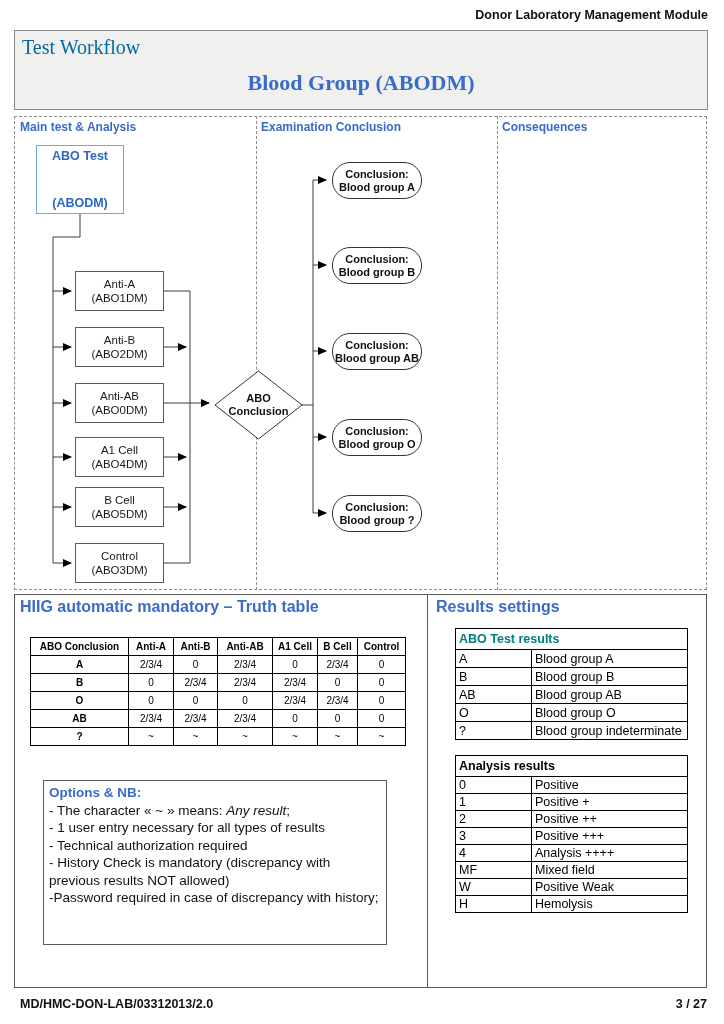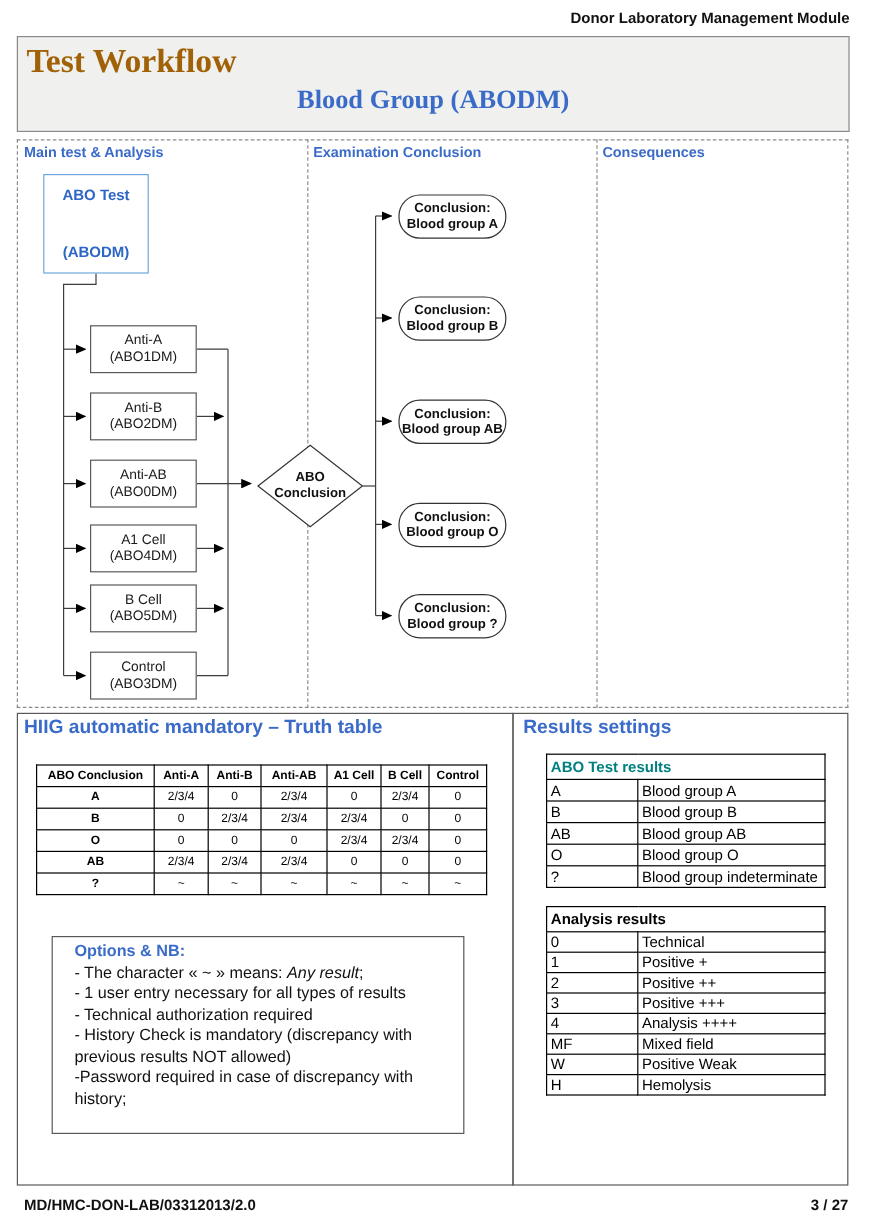--- a/index.html
+++ b/index.html
@@ -9,51 +9,51 @@
   }
   .abs{position:absolute;}
 
   
   .module-header{top:8px;right:16px;font-size:12.5px;font-weight:bold;color:#111;}
   .footer-left{left:20px;top:997px;font-size:12.5px;font-weight:bold;color:#111;}
   .footer-right{right:17px;top:997px;font-size:12.5px;font-weight:bold;color:#111;}
 
   
   .title-box{left:14px;top:30px;width:694px;height:80px;background:#f0f0ee;border:1px solid #8a8a8a;box-sizing:border-box;}
-  .doc-title{left:22px;top:36px;font-family:"Liberation Serif",serif;font-weight:bold;font-size:28px;color:#a16207;}
+  .doc-title{left:22px;top:36px;font-family:"Liberation Serif",serif;font-weight:normal;font-size:20px;color:#0369a1;}
   .doc-subtitle{left:14px;top:70px;width:694px;text-align:center;font-family:"Liberation Serif",serif;font-weight:bold;font-size:22px;color:#3a6bc8;}
 
   
   .flow-panel{left:14px;top:116px;width:693px;height:474px;border:1px dashed #8c8c8c;box-sizing:border-box;}
   .col-divider{top:116px;height:474px;width:0;border-left:1px dashed #8c8c8c;}
   .col-title{top:120px;font-size:12px;font-weight:bold;color:#3a6bc8;white-space:nowrap;}
 
   
   .node{box-sizing:border-box;background:#fff;display:flex;flex-direction:column;justify-content:center;text-align:center;}
-  .root-node{left:36px;top:145px;width:88px;height:83px;border:1px solid #6fa8dc;color:#2e66c6;font-weight:bold;font-size:12.5px;line-height:16px;gap:31px;}
+  .root-node{left:36px;top:145px;width:88px;height:69px;border:1px solid #6fa8dc;color:#2e66c6;font-weight:bold;font-size:12.5px;line-height:16px;gap:31px;}
   .test-node{left:75px;width:89px;height:40px;border:1px solid #595959;font-size:11.5px;line-height:14px;color:#1a1a1a;}
   .oval-node{left:332px;width:90px;height:37px;border:1px solid #333;border-radius:18px;font-size:11px;font-weight:bold;line-height:13px;color:#111;}
   .diamond-label{left:215px;top:380px;width:87px;height:50px;display:flex;flex-direction:column;justify-content:center;text-align:center;font-size:11px;font-weight:bold;line-height:13px;color:#111;}
 
   svg.wires{left:0;top:0;pointer-events:none;}
 
   
   .panel-left{left:14px;top:594px;width:414px;height:394px;border:1px solid #595959;box-sizing:border-box;}
   .panel-right{left:427px;top:594px;width:280px;height:394px;border:1px solid #595959;box-sizing:border-box;}
   .section-title{font-size:16px;font-weight:bold;color:#3a6bc8;white-space:nowrap;}
 
   
   table{border-collapse:collapse;}
   .truth-table{left:30px;top:637px;}
   .truth-table td,.truth-table th{border:1px solid #000;font-size:10px;text-align:center;height:18px;padding:0 2px;box-sizing:border-box;}
   .truth-table th{font-weight:bold;}
   .truth-table td.rowlabel{font-weight:bold;}
 
   
-  .options-box{left:43px;top:780px;width:344px;height:165px;border:1px solid #595959;box-sizing:border-box;padding:3px 18px;font-size:13.5px;line-height:17.5px;color:#111;}
+  .options-box{left:43px;top:780px;width:344px;height:165px;border:1px solid #595959;box-sizing:border-box;padding:3px 5px;font-size:13.5px;line-height:17.5px;color:#111;}
   .options-title{color:#3a6bc8;font-weight:bold;}
 
   
   .results-table{left:455px;width:233px;}
   .results-table th{border:1px solid #000;text-align:left;font-size:12.5px;height:20px;padding:0 3px;}
   .results-table td{border:1px solid #000;font-size:12.5px;padding:0 3px;}
   .abo-results{top:628px;}
   .abo-results th{color:#008080;}
   .abo-results td{height:17px;}
   .analysis-results{top:755px;}
@@ -272,21 +272,21 @@
   </tbody>
     </table>
 
   <table class="abs results-table analysis-results">
     <tbody>
         <tr>
       <th colspan="2">Analysis results</th>
     </tr>
     <tr>
       <td class="code-col">0</td>
-      <td>Technical</td>
+      <td>Positive</td>
     </tr>
     <tr>
       <td class="code-col">1</td>
       <td>Positive +</td>
     </tr>
     <tr>
       <td class="code-col">2</td>
       <td>Positive ++</td>
     </tr>
     <tr>

